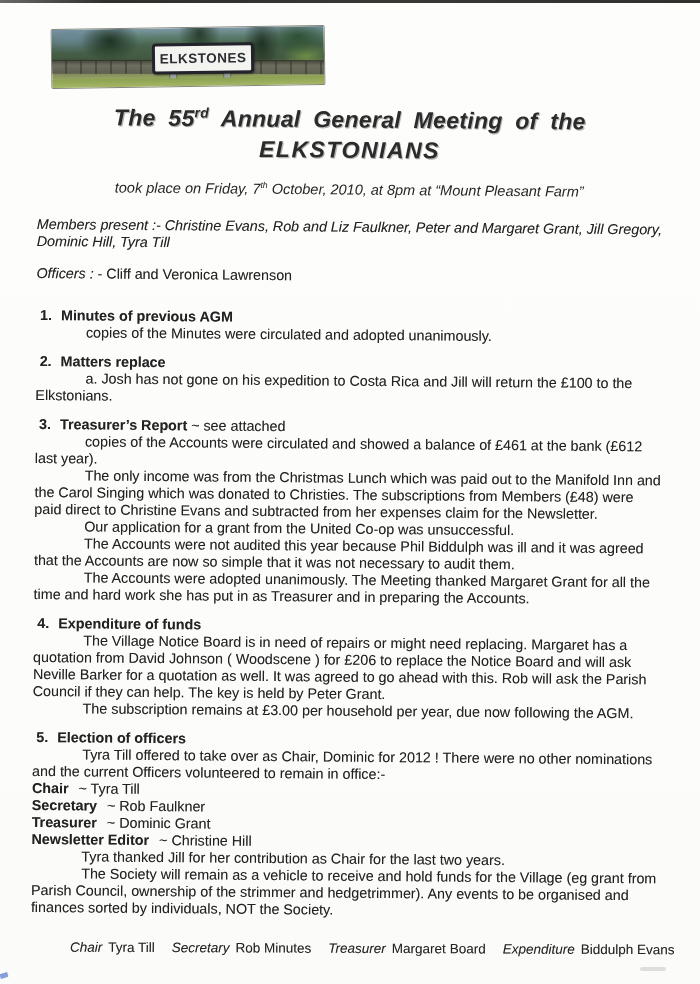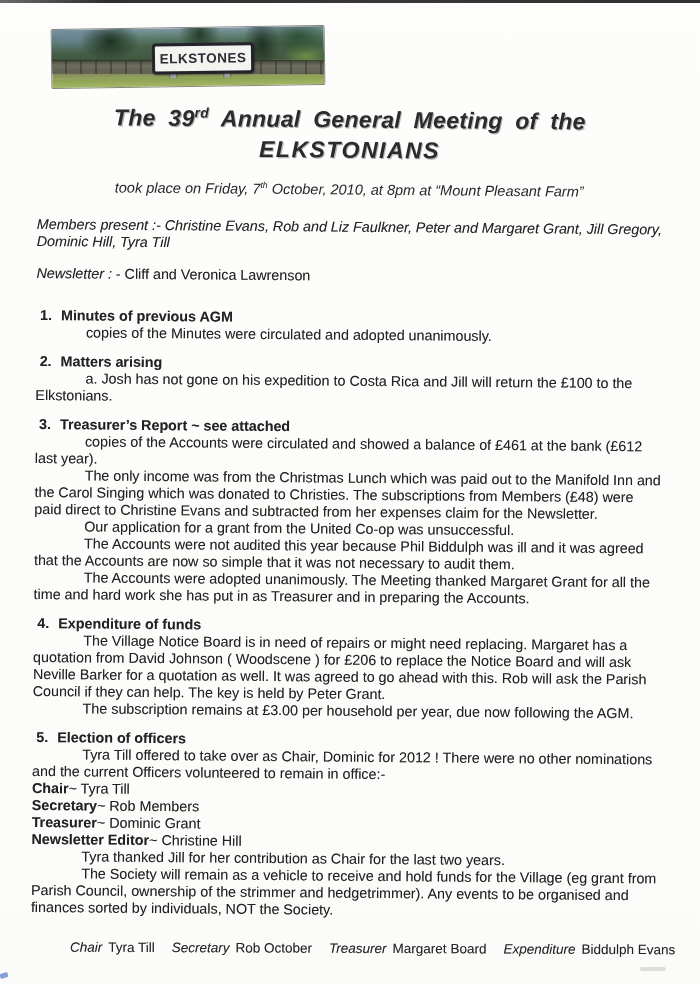--- a/index.html
+++ b/index.html
@@ -91,25 +91,25 @@
     font-size: 14.3px; line-height: 17px;
     text-shadow: 0 0 .5px rgba(40,40,40,.35);
   }
   .members { margin-top: 21px; font-style: italic; }
   .apologies { margin-top: 15px; }
   .apologies .lbl { font-style: italic; }
   .sections { margin-top: 25px; }
   .section { margin-bottom: 12px; }
   .sec-head { font-weight: bold; margin: 0 0 0 4px; }
   .sec-head .num { margin-right: 9px; }
-  .sec-head .suffix { font-weight: bold; }
+  .sec-head .suffix { font-weight: normal; }
   .para { margin: 0; text-indent: 50px; }
   .officer { margin: 0; }
   .officer .role { font-weight: bold; }
-  .officer .val { margin-left: 0; }
+  .officer .val { margin-left: 10px; }
   
   .footer {
     position: absolute; left: 70px; top: 941px;
     font-size: 13.5px; white-space: nowrap;
     transform: rotate(0.25deg);
     color: #242424;
     text-shadow: 0 0 .5px rgba(40,40,40,.3);
   }
   .footer .role { font-style: italic; margin-right: 6px; }
   .footer .name { margin-right: 17px; margin-top: 15px; }
@@ -135,40 +135,40 @@
     <div class="post post-l"></div>
     <div class="post post-r"></div>
     <div class="photo-grass"></div>
     <div class="sign">
       <span>ELKSTONES</span>
     </div>
   </div>
 
   <div class="tilt">
     <div class="doc-title">
-      <div class="line1"><span>The 39</span><sup>rd</sup><span> Annual General Meeting of the</span></div>
+      <div class="line1"><span>The 55</span><sup>rd</sup><span> Annual General Meeting of the</span></div>
       <div class="line2">ELKSTONIANS</div>
     </div>
 
     <div class="subtitle"><span>took place on Friday, 7</span><sup>th</sup><span> October, 2010, at 8pm at “Mount Pleasant Farm”</span></div>
 
     <div class="content">
       <p class="members" style="margin:21px 0 0 0;">Members present :-  Christine Evans, Rob and Liz Faulkner, Peter and Margaret Grant, Jill Gregory, Dominic Hill, Tyra Till</p>
 
-      <p class="apologies" style="margin:15px 0 0 0;"><span class="lbl">Newsletter : </span><span>- Cliff and Veronica Lawrenson</span></p>
+      <p class="apologies" style="margin:15px 0 0 0;"><span class="lbl">Officers : </span><span>- Cliff and Veronica Lawrenson</span></p>
 
       <div class="sections">
 
         <div class="section">
           <p class="sec-head"><span class="num">1.</span><span>Minutes of previous AGM</span></p>
           <p class="para">copies of the Minutes were circulated and adopted unanimously.</p>
         </div>
 
         <div class="section">
-          <p class="sec-head"><span class="num">2.</span><span>Matters arising</span></p>
+          <p class="sec-head"><span class="num">2.</span><span>Matters replace</span></p>
           <p class="para">a.  Josh has not gone on his expedition to Costa Rica and Jill will return the £100 to the Elkstonians.</p>
         </div>
 
         <div class="section">
           <p class="sec-head"><span class="num">3.</span><span>Treasurer’s Report</span><span class="suffix"> ~ see attached</span></p>
           <p class="para">copies of the Accounts were circulated and showed a balance of £461 at the bank (£612 last year).</p>
           <p class="para">The only income was from the Christmas Lunch which was paid out to the Manifold Inn and the Carol Singing which was donated to Christies.   The subscriptions from Members (£48) were paid direct to Christine Evans and subtracted from her expenses claim for the Newsletter.</p>
           <p class="para">Our application for a grant from the United Co-op was unsuccessful.</p>
           <p class="para">The Accounts were not audited this year because Phil Biddulph was ill and it was agreed that the Accounts are now so simple that it was not necessary to audit them.</p>
           <p class="para">The Accounts were adopted unanimously.   The Meeting thanked Margaret Grant for all the time and hard work she has put in as Treasurer and in preparing the Accounts.</p>
@@ -177,30 +177,30 @@
         <div class="section">
           <p class="sec-head"><span class="num">4.</span><span>Expenditure of funds</span></p>
           <p class="para">The Village Notice Board is in need of repairs or might need replacing.  Margaret has a quotation from David Johnson ( Woodscene ) for £206 to replace the Notice Board and will ask Neville Barker for a quotation as well.   It was agreed to go ahead with this.   Rob will ask the Parish Council if they can help.   The key is held by Peter Grant.</p>
           <p class="para">The subscription remains at £3.00 per household per year, due now following the AGM.</p>
         </div>
 
         <div class="section">
           <p class="sec-head"><span class="num">5.</span><span>Election of officers</span></p>
           <p class="para">Tyra Till offered to take over as Chair, Dominic for 2012 !   There were no other nominations and the current Officers volunteered to remain in office:-</p>
           <p class="officer"><span class="role">Chair</span><span class="val">~ Tyra Till</span></p>
-          <p class="officer"><span class="role">Secretary</span><span class="val">~ Rob Members</span></p>
+          <p class="officer"><span class="role">Secretary</span><span class="val">~ Rob Faulkner</span></p>
           <p class="officer"><span class="role">Treasurer</span><span class="val">~ Dominic Grant</span></p>
           <p class="officer"><span class="role">Newsletter Editor</span><span class="val">~ Christine Hill</span></p>
           <p class="para">Tyra thanked Jill for her contribution as Chair for the last two years.</p>
           <p class="para">The Society will remain as a vehicle to receive and hold funds for the Village (eg grant from Parish Council, ownership of the strimmer and hedgetrimmer).   Any events to be organised and finances sorted by individuals, NOT the Society.</p>
         </div>
 
       </div>
     </div>
   </div>
 
   <div class="footer">
-    <span class="role">Chair</span><span class="name">Tyra Till</span><span class="role">Secretary</span><span class="name">Rob October</span><span class="role">Treasurer</span><span class="name">Margaret Board</span><span class="role">Expenditure</span><span class="name">Biddulph Evans</span>
+    <span class="role">Chair</span><span class="name">Tyra Till</span><span class="role">Secretary</span><span class="name">Rob Minutes</span><span class="role">Treasurer</span><span class="name">Margaret Board</span><span class="role">Expenditure</span><span class="name">Biddulph Evans</span>
   </div>
 
   <div class="corner-mark"></div>
   <div class="smudge"></div>
 </div>
 
 </body></html>

